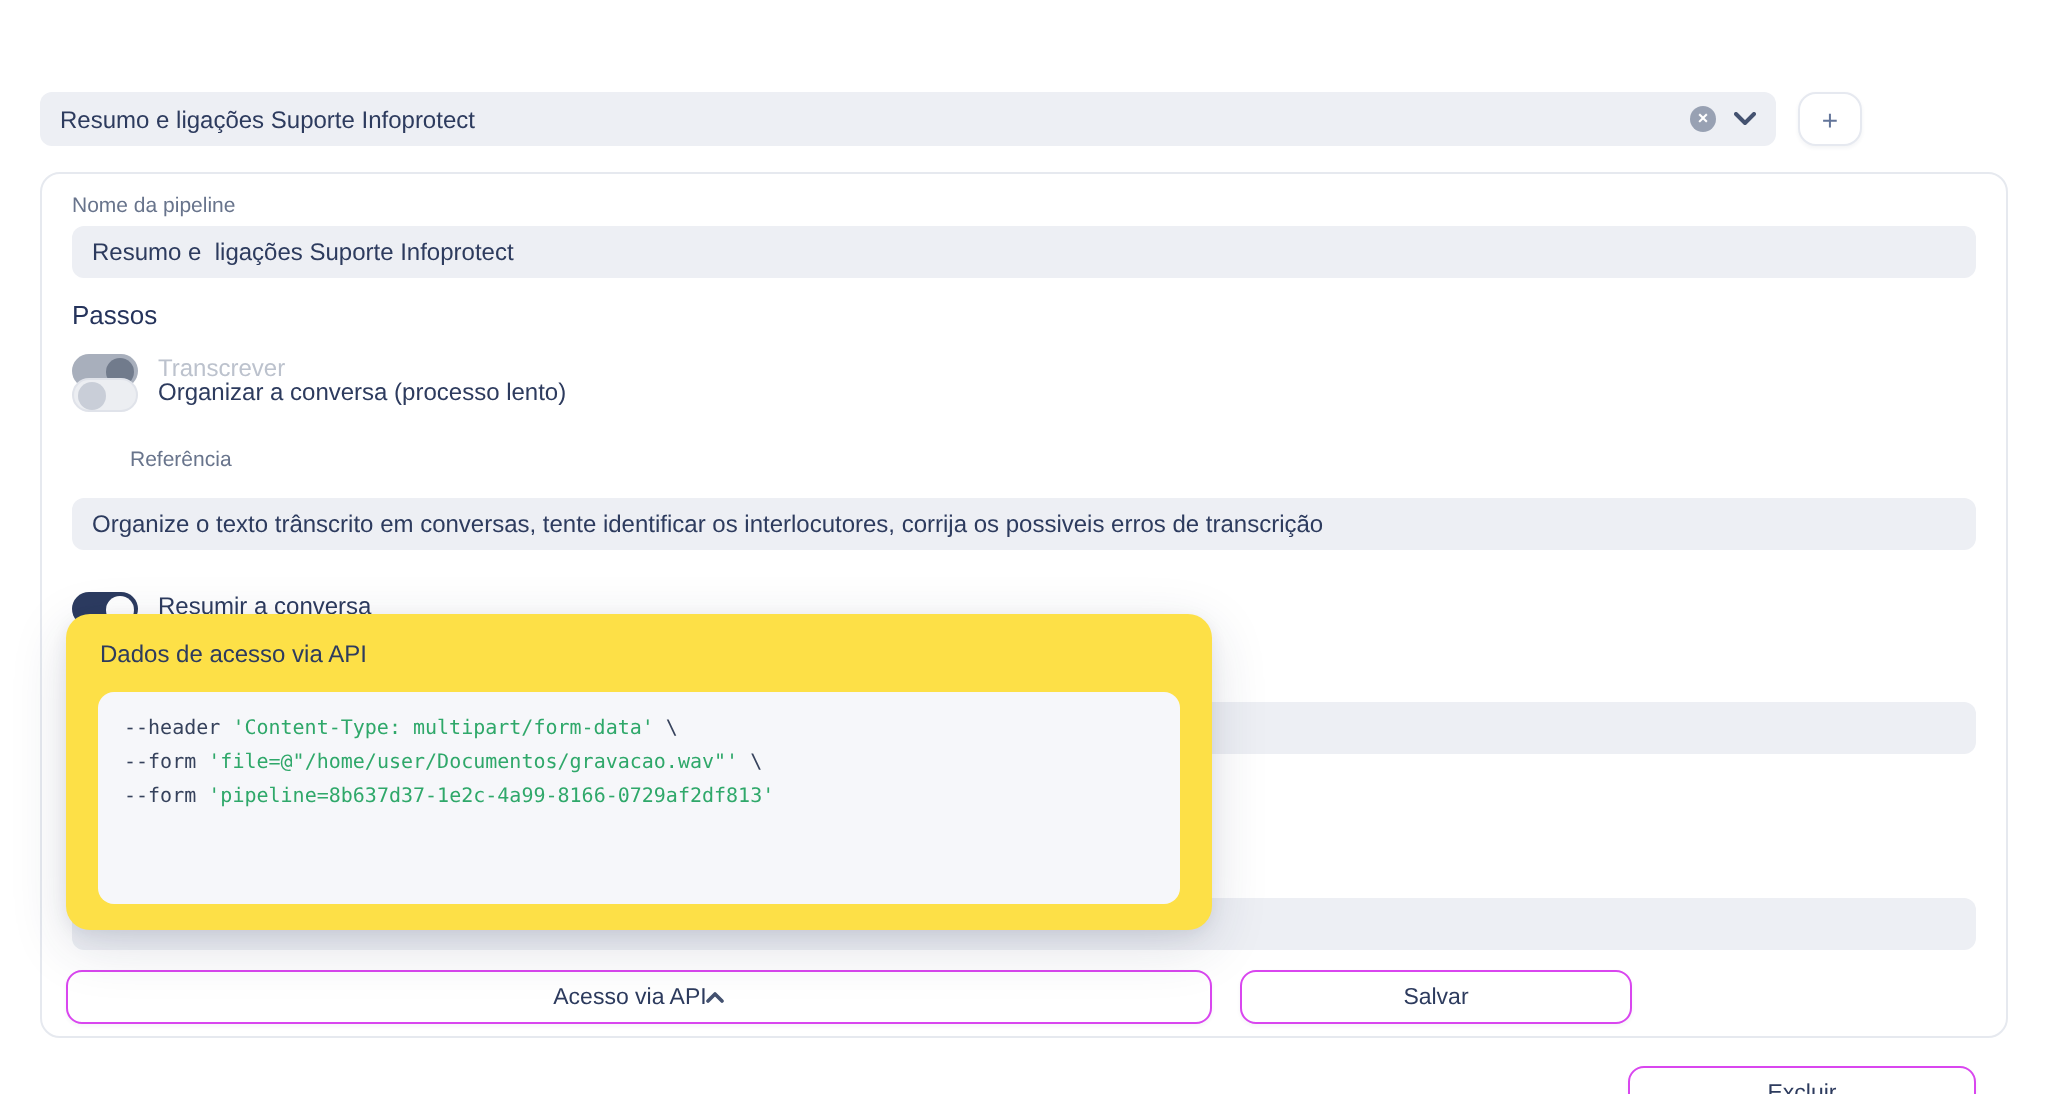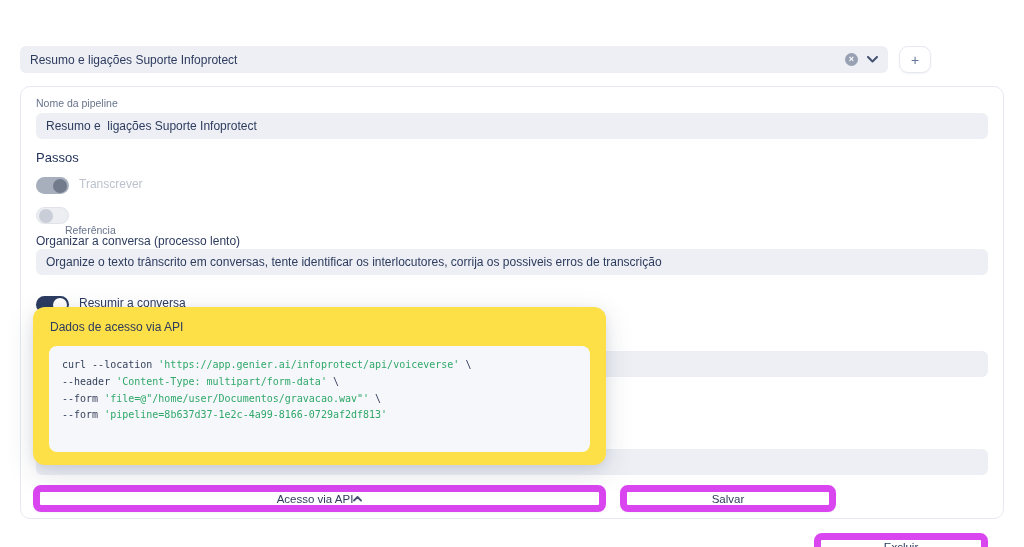--- a/index.html
+++ b/index.html
@@ -72,26 +72,26 @@
     background:#f6f7fa; border-radius:8px; padding:11px 13px;
     font-family:"DejaVu Sans Mono", monospace; font-size:10px; line-height:16.8px;
     color:#36425c; overflow:hidden;
   }
   .code-line { white-space:pre; }
   .code-line .tok { color:#36425c; }
   .code-line .str { color:#2fa86a; }
   
   .footer-btn {
     position:absolute; top:485px; height:27px; background:#ffffff;
-    border:7px solid #d946ef; border-radius:8px; box-shadow:0 1px 2px rgba(40,50,80,.05);
+    border:1px solid #d946ef; border-radius:8px; box-shadow:0 1px 2px rgba(40,50,80,.05);
     color:#2d3b5e; font-size:11.5px; display:flex; align-items:center; justify-content:center;
     gap:0; cursor:pointer; font-family:"Liberation Sans", sans-serif; z-index:5;
   }
   .btn-api { left:33px; width:573px; }
-  .btn-save { left:620px; width:216px; }
+  .btn-save { left:620px; width:196px; }
   .btn-delete { left:814px; width:174px;margin-top:48px; }
 </style>
 </head>
 <body>
 
 <div class="screen">
 
 
   <div class="select">
     <span class="select-value">Resumo e ligações Suporte Infoprotect</span>
@@ -111,21 +111,21 @@
 
   <div class="section-heading" style="top:150px;">Passos</div>
 
   <div class="toggle-row" style="top:177px;">
     <span class="switch on-disabled">
         <span class="knob"></span>
       </span>
     <span class="toggle-label disabled">Transcrever</span>
   </div>
 
-  <div class="toggle-row" style="top:207px;flex-direction:column;">
+  <div class="toggle-row" style="top:189px;">
     <span class="switch off">
         <span class="knob"></span>
       </span>
     <span class="toggle-label">Organizar a conversa (processo lento)</span>
   </div>
 
   <div class="field-label" style="top:224px;margin-left:29px;">Referência</div>
   <input class="text-input" style="top: 249px;" value="Organize o texto trânscrito em conversas, tente identificar os interlocutores, corrija os possiveis erros de transcrição">
 
   <div class="toggle-row" style="top:296px;">
@@ -134,21 +134,20 @@
       </span>
     <span class="toggle-label">Resumir a conversa</span>
   </div>
 
   <div class="bg-input" style="top:351px;"></div>
   <div class="bg-input" style="top:449px;"></div>
 
   <div class="popup">
     <div class="popup-title">Dados de acesso via API</div>
     <div class="code">
-      <div class="code-line"><span class="tok">curl --location </span><span class="str">'https://app.genier.ai/infoprotect/api/voiceverse'</span><span class="tok"> \</span></div>
       <div class="code-line"><span class="tok">--header </span><span class="str">'Content-Type: multipart/form-data'</span><span class="tok"> \</span></div>
       <div class="code-line"><span class="tok">--form </span><span class="str">'file=@"/home/user/Documentos/gravacao.wav"'</span><span class="tok"> \</span></div>
       <div class="code-line"><span class="tok">--form </span><span class="str">'pipeline=8b637d37-1e2c-4a99-8166-0729af2df813'</span><span class="tok"></span></div>
     </div>
   </div>
 
   <button class="footer-btn btn-api">
     <span>Acesso via API</span>
     <svg width="9" height="6" viewBox="0 0 9 6">
       <polyline points="1,4.5 4.5,1 8,4.5" fill="none" stroke="#445270" stroke-width="1.8" stroke-linecap="round" stroke-linejoin="round"></polyline>

